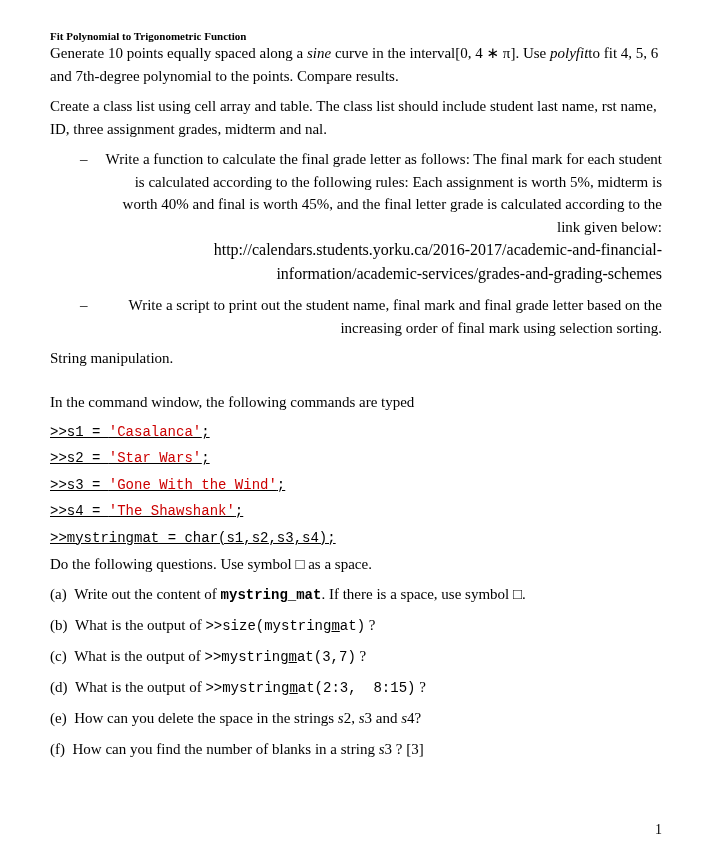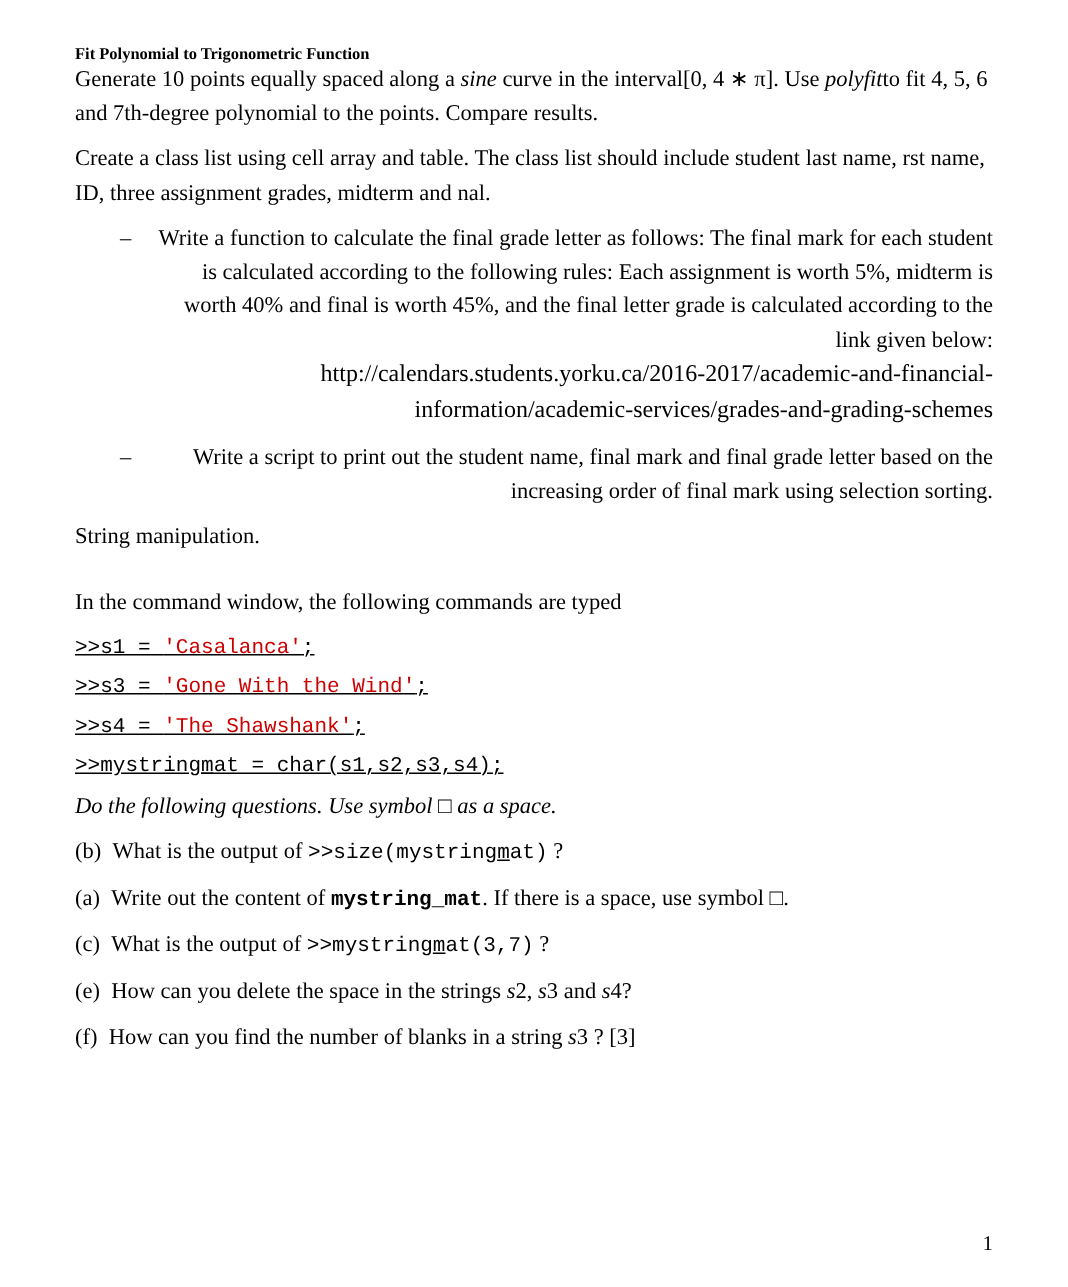--- a/index.html
+++ b/index.html
@@ -128,49 +128,55 @@
   </div>
 
   <p class="paragraph section-heading">String manipulation.</p>
 
   <p class="paragraph">In the command window, the following commands are typed</p>
 
   <div class="code-line">
     <span>&gt;&gt;s1 = </span><span class="code-red">'Casalanca'</span><span>;</span>
   </div>
 
+  <div class="code-line">
+    <span>&gt;&gt;s2 = </span><span class="code-red">'Star Wars'</span><span>;</span>
+  </div>
 
   <div class="code-line">
     <span>&gt;&gt;s3 = </span><span class="code-red">'Gone With the Wind'</span><span>;</span>
   </div>
 
   <div class="code-line">
     <span>&gt;&gt;s4 = </span><span class="code-red">'The Shawshank'</span><span>;</span>
   </div>
 
   <div class="code-line">
     <span>&gt;&gt;mystring<span style="text-decoration: underline;">m</span>at = char(s1,s2,s3,s4);</span>
   </div>
 
-  <p class="paragraph" style="margin-top: 0; font-style: italic;">
+  <p class="paragraph" style="margin-top: 0;">
     Do the following questions. Use symbol □ as a space.
+  </p>
+
+  <p class="paragraph">
+    (a) &nbsp;Write out the content of <span class="mono bold">mystring_mat</span>. If there is a space, use symbol □.
   </p>
 
   <p class="paragraph">
     (b) &nbsp;What is the output of <span class="mono">&gt;&gt;size(mystring<span style="text-decoration:underline;">m</span>at)</span> ?
   </p>
 
   <p class="paragraph">
-    (a) &nbsp;Write out the content of <span class="mono bold">mystring_mat</span>. If there is a space, use symbol □.
+    (c) &nbsp;What is the output of <span class="mono">&gt;&gt;mystring<span style="text-decoration:underline;">m</span>at(3,7)</span> ?
   </p>
 
   <p class="paragraph">
-    (c) &nbsp;What is the output of <span class="mono">&gt;&gt;mystring<span style="text-decoration:underline;">m</span>at(3,7)</span> ?
+    (d) &nbsp;What is the output of <span class="mono">&gt;&gt;mystring<span style="text-decoration:underline;">m</span>at(2:3, &nbsp;8:15)</span> ?
   </p>
-
 
   <p class="paragraph">
     (e) &nbsp;How can you delete the space in the strings <em>s</em>2, <em>s</em>3 and <em>s</em>4?
   </p>
 
   <p class="paragraph">
     (f) &nbsp;How can you find the number of blanks in a string <em>s</em>3 ? [3]
   </p>
 
 </div>

